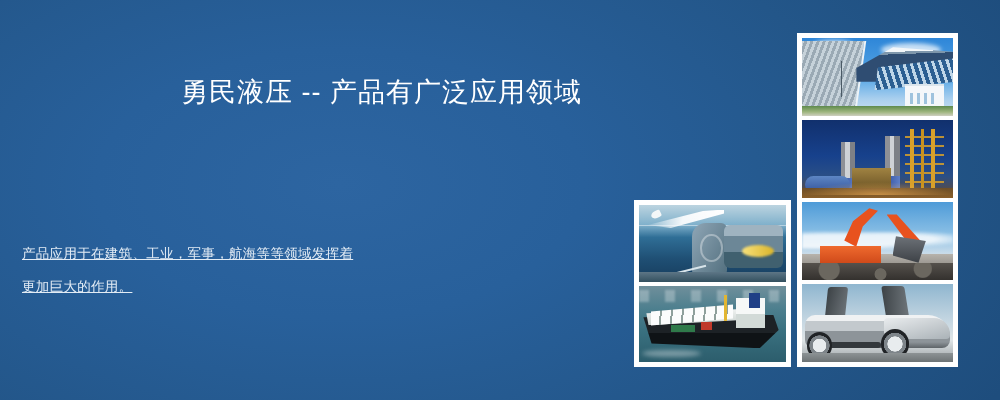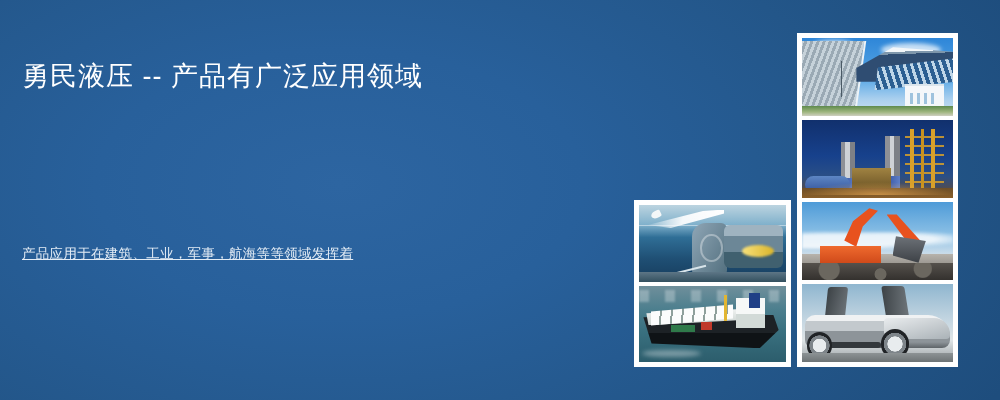--- a/index.html
+++ b/index.html
@@ -14,22 +14,23 @@
     overflow: hidden;
     font-family: "Liberation Sans", "DejaVu Sans", sans-serif;
     background-color: #24588f;
     background-image:
       radial-gradient(ellipse 760px 420px at 34% 46%, #2d65a1 0%, #28609b 32%, #235689 70%, #1e4d7d 100%);
   }
   
   #text-block {
     position: absolute;
     left: 22px;
-    top: 56px;
+    top: 72px;
     width: 560px;
+    text-align: right;
   }
   #heading-cn {
     font-size: 27px;
     line-height: 40px;
     color: #ffffff;
     letter-spacing: 1px;
     white-space: nowrap;
     font-weight: 400;
   }
   #heading-en {
@@ -327,20 +328,21 @@
 <body>
 
 <div id="banner">
 
   <div id="text-block">
     <div id="heading-cn">勇民液压  --  产品有广泛应用领域</div>
   </div>
 
   <div id="body-copy">
     <span class="line">产品应用于在建筑、工业，军事，航海等等领域发挥着</span>
+    <span class="line">更加巨大的作用。</span>
   </div>
 
   <div class="photo-card" id="card-left">
 
     <div class="photo ph-navy">
       <div class="layer horizon"></div>
       <div class="layer trail"></div>
       <div class="layer missile"></div>
       <div class="layer launcher"></div>
       <div class="layer turret"></div>

